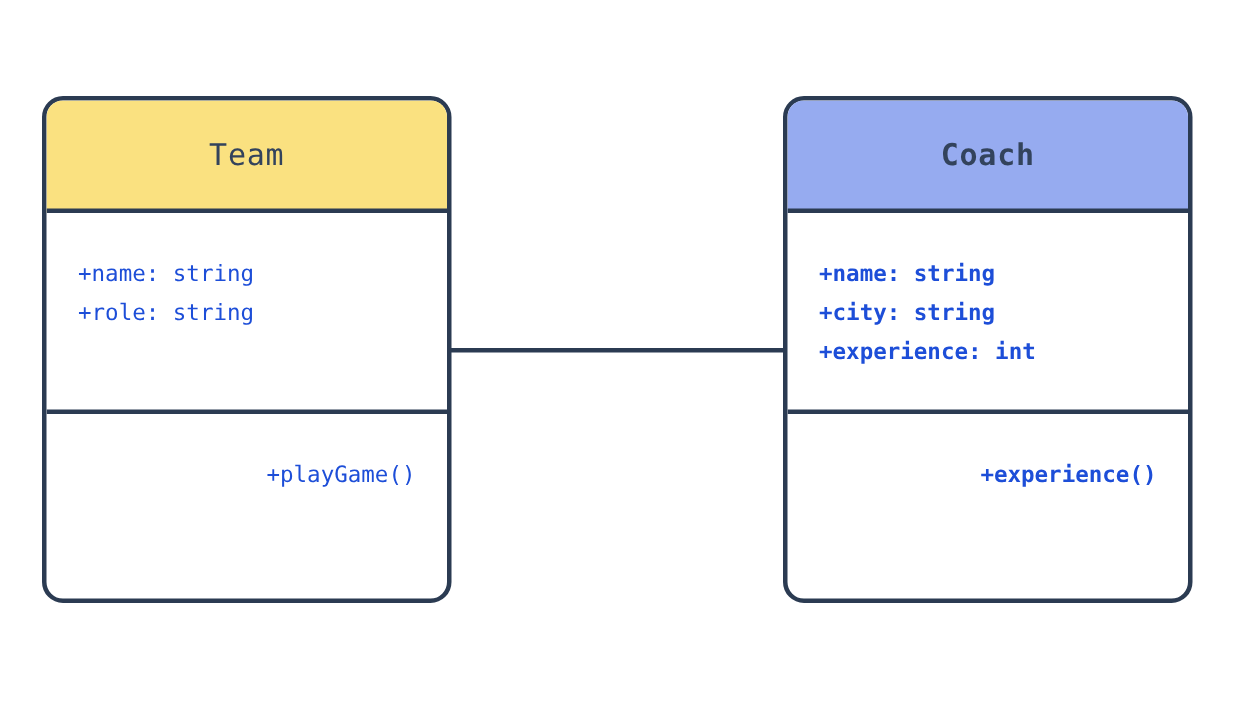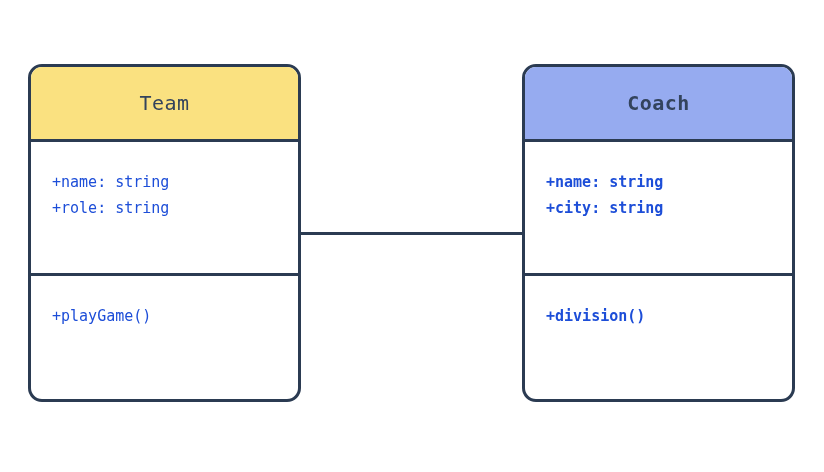--- a/index.html
+++ b/index.html
@@ -49,20 +49,21 @@
   .class-attributes {
     box-sizing: border-box;
     flex: 0 0 134px;
     border-bottom: 3px solid #2b3b52;
     padding: 27px 21px 0 21px;
   }
   .class-methods {
     box-sizing: border-box;
     flex: 1 1 auto;
     padding: 27px 21px 0 21px;
+    text-align: right;
   }
   .member-line {
     font-size: 15px;
     line-height: 26px;
     color: #1d4ed8;
     white-space: pre;
   }
   .connector {
     position: absolute;
     top: 232px;
@@ -92,19 +93,20 @@
 
   <div class="connector"></div>
 
   <div class="class-box coach">
     <div class="class-header" style="background: rgb(150, 171, 240);">
       <span class="class-title">Coach</span>
     </div>
     <div class="class-attributes">
       <div class="member-line">+name: string</div>
       <div class="member-line">+city: string</div>
+      <div class="member-line">+experience: int</div>
     </div>
     <div class="class-methods">
-      <div class="member-line">+division()</div>
+      <div class="member-line">+experience()</div>
     </div>
   </div>
 
 </div>
 
 </body></html>

